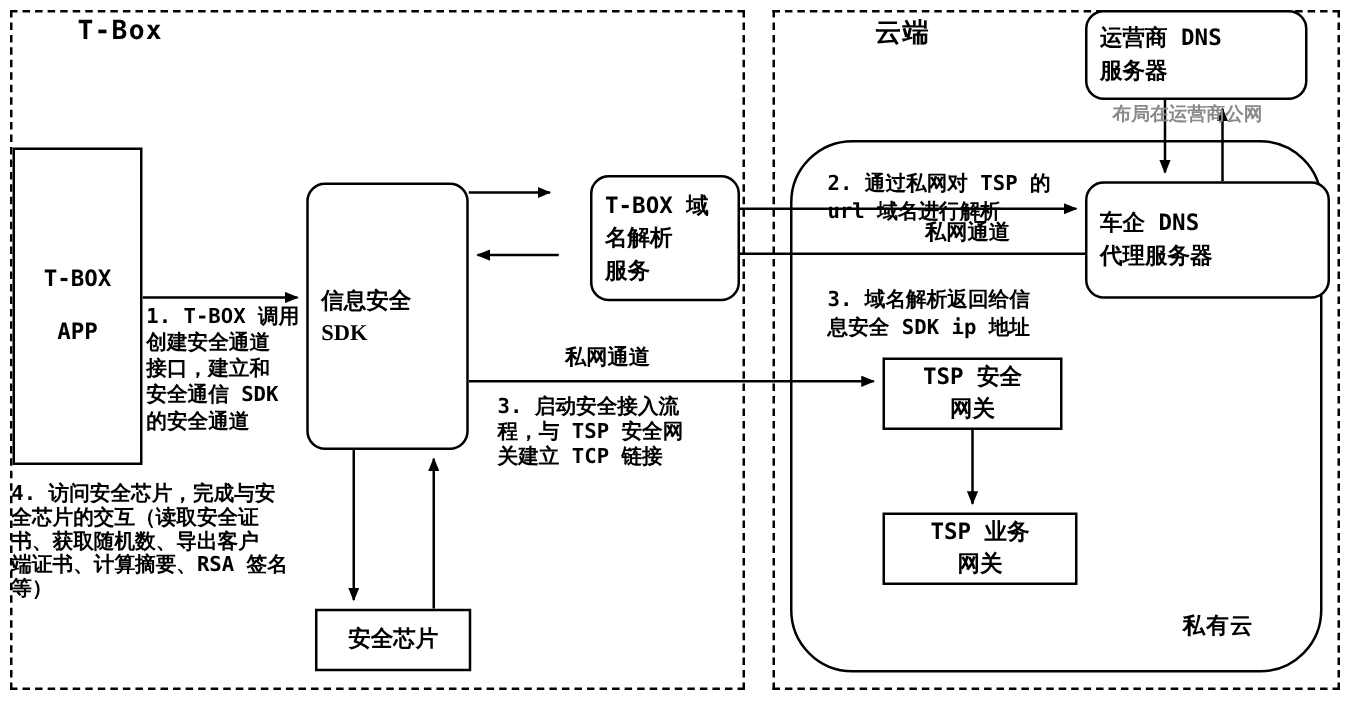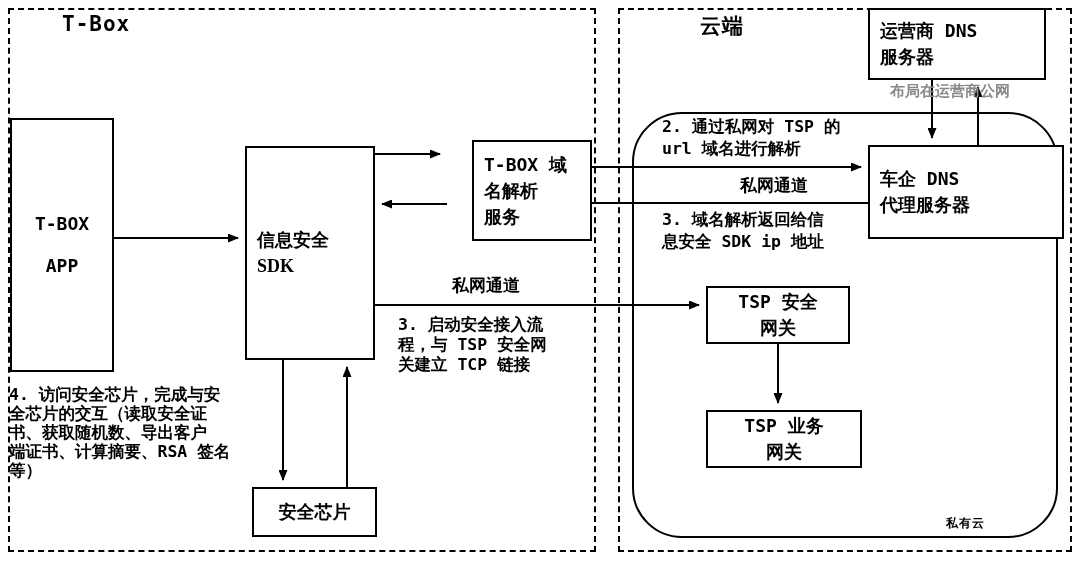--- a/index.html
+++ b/index.html
@@ -10,41 +10,41 @@
     color:#000; overflow:hidden;
   }
   .region { position:absolute; border:2px dashed #000; }
   .rounded { position:absolute; border:2px solid #000; border-radius:50px; background:transparent; }
   .region-label { position:absolute; font-size:21px; font-weight:600; letter-spacing:1px; }
   .node {
     position:absolute; border:2px solid #000; background:#fff;
     display:flex; align-items:center; justify-content:center;
     white-space:pre-line; font-size:18px; line-height:26px; text-align:center; font-weight:600;
   }
-  .node.left { justify-content:flex-start; text-align:left; padding-left:10px; }
+  .node.left { justify-content:flex-start; text-align:left; padding-left:10px;border-radius:15px; }
   .node.lh-xl { line-height:42px; }
   .txt { position:absolute; white-space:pre-line; font-size:16.5px; line-height:21px; font-weight:600; }
   .txt.small-lh { line-height:19px; }
-  .txt.wide-lh { line-height:22px; }
+  .txt.wide-lh { line-height:22px;margin-top:20px; }
   .gray-note { position:absolute; font-size:15px; color:#8a8a8a; white-space:nowrap; font-weight:600; }
   .chan { position:absolute; font-size:17px; font-weight:600; white-space:nowrap; }
   .arrows { position:absolute; left:0; top:0; pointer-events:none; }
 </style>
 </head>
 <body>
 
 <div class="canvas">
 
   <div class="region" style="left:8px; top:8px; width:588px; height:544px;"></div>
   <div class="region" style="left:618px; top:8px; width:454px; height:544px;"></div>
   <div class="rounded" style="left:632px; top:112px; width:426px; height:426px;"></div>
 
   <div class="region-label" style="left:62px; top:12px;">T-Box</div>
   <div class="region-label" style="left:700px; top:12px;text-align:right;">云端</div>
-  <div class="region-label" style="left:946px; top:488px; font-size:12px;margin-top:27px;">私有云</div>
+  <div class="region-label" style="left:946px; top:488px; font-size:18px;">私有云</div>
 
   <svg class="arrows" width="1080" height="561" viewBox="0 0 1080 561">
     <defs>
       <marker id="ah" markerWidth="11" markerHeight="9" refX="10" refY="4.5" orient="auto" markerUnits="userSpaceOnUse">
         <path d="M0,0 L11,4.5 L0,9 z" fill="#000"></path>
       </marker>
     </defs>
     <line x1="114" y1="238" x2="238" y2="238" stroke="#000" stroke-width="2" marker-end="url(#ah)"></line>
     <line x1="375" y1="154" x2="440" y2="154" stroke="#000" stroke-width="2" marker-end="url(#ah)"></line>
     <line x1="447" y1="204" x2="382" y2="204" stroke="#000" stroke-width="2" marker-end="url(#ah)"></line>
@@ -96,20 +96,25 @@
   </div>
 
   <div class="node" style="left:706px; top:410px; width:156px; height:58px;">
     <span>TSP 业务
 网关</span>
   </div>
 
   <div class="chan" style="left:452px; top:274px;">私网通道</div>
   <div class="chan" style="left:740px; top:174px;">私网通道</div>
 
+  <div class="txt" style="left:117px; top:242px;">1. T-BOX 调用
+创建安全通道
+接口，建立和
+安全通信 SDK
+的安全通道</div>
   <div class="txt wide-lh" style="left:662px; top:116px;">2. 通过私网对 TSP 的
 url 域名进行解析</div>
   <div class="txt wide-lh" style="left:662px; top:209px;">3. 域名解析返回给信
 息安全 SDK ip 地址</div>
   <div class="txt small-lh" style="left:9px; top:385px;">4. 访问安全芯片，完成与安
 全芯片的交互（读取安全证
 书、获取随机数、导出客户
 端证书、计算摘要、RSA 签名
 等）</div>
   <div class="txt" style="left:398px; top:315px; line-height:20px;">3. 启动安全接入流

